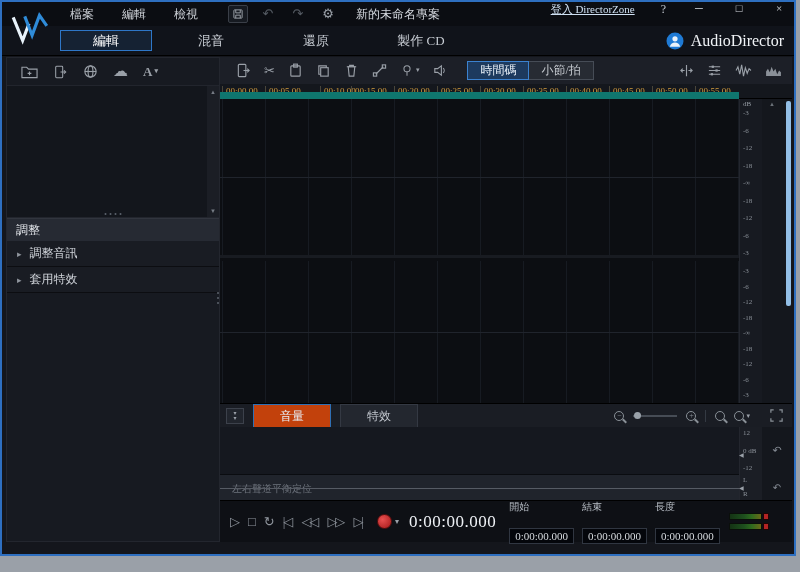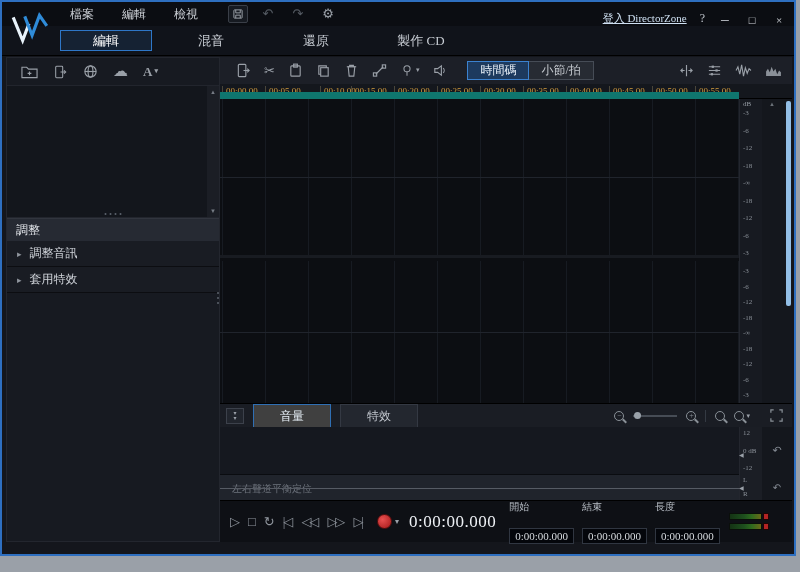--- a/index.html
+++ b/index.html
@@ -11,21 +11,21 @@
   }
   
   .titlebar{position:absolute;top:0;left:0;right:0;height:24px;background:#0b0d12;display:flex;align-items:center;}
   .menus{display:flex;margin-left:54px;}
   .menu{padding:0 14px;font-size:12px;color:#cdd1d7;cursor:default;}
   .tb-icons{display:flex;align-items:center;gap:10px;margin-left:16px;}
   .tb-btn{width:20px;height:18px;display:flex;align-items:center;justify-content:center;font-size:13px;color:#9aa0a8;}
   .save-btn{border:1px solid #3a3f48;border-radius:2px;background:#161a21;}
   .dim{color:#555b63;}
   .title-center{position:absolute;left:50%;top:0;height:24px;transform:translateX(-50%);display:flex;align-items:center;font-size:12px;color:#d6dae0;white-space:nowrap;}
-  .tb-right{position:absolute;right:8px;top:0;height:24px;display:flex;align-items:flex-end;gap:13px;}
+  .tb-right{position:absolute;right:8px;top:0;height:24px;display:flex;align-items:flex-start;gap:26px;}
   .signin{font-size:11px;color:#cfe0f2;text-decoration:underline;white-space:nowrap;}
   .help{font-size:12px;color:#c9ced5;}
   .winbtn{font-size:11px;color:#d2d6dc;width:14px;text-align:center;}
   
   .tabrow{position:absolute;top:24px;left:0;right:0;height:30px;background:#10131a;border-bottom:1px solid #000;}
   .logo{position:absolute;top:1px;left:4px;width:48px;height:52px;display:flex;align-items:center;justify-content:center;z-index:5;}
   .tabs{position:absolute;left:58px;top:4px;display:flex;gap:13px;}
   .tab{width:92px;height:21px;display:flex;align-items:center;justify-content:center;font-size:13px;color:#c7ccd3;border:1px solid transparent;}
   .tab.active{background:#152233;border:1px solid #2e77c8;color:#fff;}
   .brand{position:absolute;right:10px;top:0;height:30px;display:flex;align-items:center;gap:7px;}
@@ -68,21 +68,21 @@
   .db-ch{position:absolute;left:3px;right:1px;display:flex;flex-direction:column;justify-content:space-between;}
   .db-ch1{top:10px;height:148px;}
   .db-ch2{top:168px;bottom:4px;}
   .m-gutter{position:absolute;top:42px;right:0;width:30px;bottom:139px;background:#14171d;}
   .vscroll{position:absolute;right:1px;top:2px;width:5px;height:205px;background:#93bfe6;border-radius:2px;}
   .gut-up{position:absolute;top:2px;left:7px;font-size:6px;color:#6a7078;}
   
   .m-btabs{position:absolute;left:0;right:0;bottom:115px;height:24px;background:#1a1d24;border-top:1px solid #000;display:flex;align-items:center;}
   .collapse-btn{width:18px;height:16px;margin-left:6px;border:1px solid #3c414b;background:#21252d;color:#9aa0a8;font-size:6px;display:flex;flex-direction:column;align-items:center;justify-content:center;line-height:5px;}
   .btab{width:78px;height:23px;display:flex;align-items:center;justify-content:center;font-size:12px;margin-left:9px;}
-  .btab.active{background:#404040;border:1px solid #2f6fb4;border-bottom:none;color:#e8f0f8;}
+  .btab.active{background:#c2410c;border:1px solid #2f6fb4;border-bottom:none;color:#e8f0f8;}
   .btab.inactive{background:#23272f;border:1px solid #343943;border-bottom:none;color:#c4c9d0;}
   .zoomctl{position:absolute;right:42px;display:flex;align-items:center;gap:9px;height:24px;}
   .mag{position:relative;width:10px;height:10px;border:1.5px solid #899097;border-radius:50%;display:inline-flex;align-items:center;justify-content:center;}
   .mag::after{content:"";position:absolute;width:5px;height:2px;background:#899097;right:-4px;bottom:-2px;transform:rotate(45deg);}
   .mag .s{font-size:8px;color:#899097;margin-top:-1px;}
   .zslider{position:relative;width:44px;height:2px;background:#464c55;}
   .zthumb{position:absolute;left:1px;top:-3px;width:7px;height:7px;border-radius:50%;background:#9aa2aa;}
   .zsep{width:1px;height:12px;background:#343a43;}
   .fitbtn{position:absolute;right:8px;top:4px;}
   .fitbtn svg{stroke:#899097;fill:none;stroke-width:1.3;}
@@ -128,20 +128,21 @@
       <span class="tb-btn save-btn">
         <svg width="12" height="12" viewBox="0 0 16 16" stroke="#9aa0a8" fill="none" stroke-width="1.3">
             <rect x="2.5" y="2.5" width="11" height="11" rx="1"></rect>
             <path d="M5 2.5v4h6v-4M5 13.5v-4h6v4"></path>
           </svg>
       </span>
       <span class="tb-btn dim">↶</span>
       <span class="tb-btn dim">↷</span>
       <span class="tb-btn">⚙</span>
     </div>
+    <div class="title-center">新的未命名專案</div>
     <div class="tb-right">
       <span class="signin">登入 DirectorZone</span>
       <span class="help">?</span>
       <span class="winbtn">─</span>
       <span class="winbtn">□</span>
       <span class="winbtn">×</span>
     </div>
   </div>
 
   <div class="logo">
@@ -150,20 +151,30 @@
       <path d="M15 5 L22 23 L29 4 L36 14" stroke="#2f8bd8" stroke-width="3" fill="none"></path>
     </svg>
   </div>
 
   <div class="tabrow">
     <div class="tabs">
       <div class="tab active">編輯</div>
       <div class="tab">混音</div>
       <div class="tab">還原</div>
       <div class="tab">製作 CD</div>
+    </div>
+    <div class="brand">
+      <span style="display:flex;">
+        <svg width="18" height="18" viewBox="0 0 18 18">
+            <circle cx="9" cy="9" r="8.5" fill="#1f7ad4"></circle>
+            <circle cx="9" cy="6.8" r="2.6" fill="#eaf2fa"></circle>
+            <path d="M3.8 14.8c.8-3 2.8-4.3 5.2-4.3s4.4 1.3 5.2 4.3z" fill="#eaf2fa"></path>
+          </svg>
+      </span>
+      <span class="brand-name">AudioDirector</span>
     </div>
   </div>
 
   <div class="leftpanel">
     <div class="lp-toolbar">
       <span class="ticon">
         <svg width="17" height="14" viewBox="0 0 18 14">
             <path d="M1 2h5l2 2h9v9H1z"></path>
             <path d="M9 6.5v4M7 8.5h4"></path>
           </svg>

